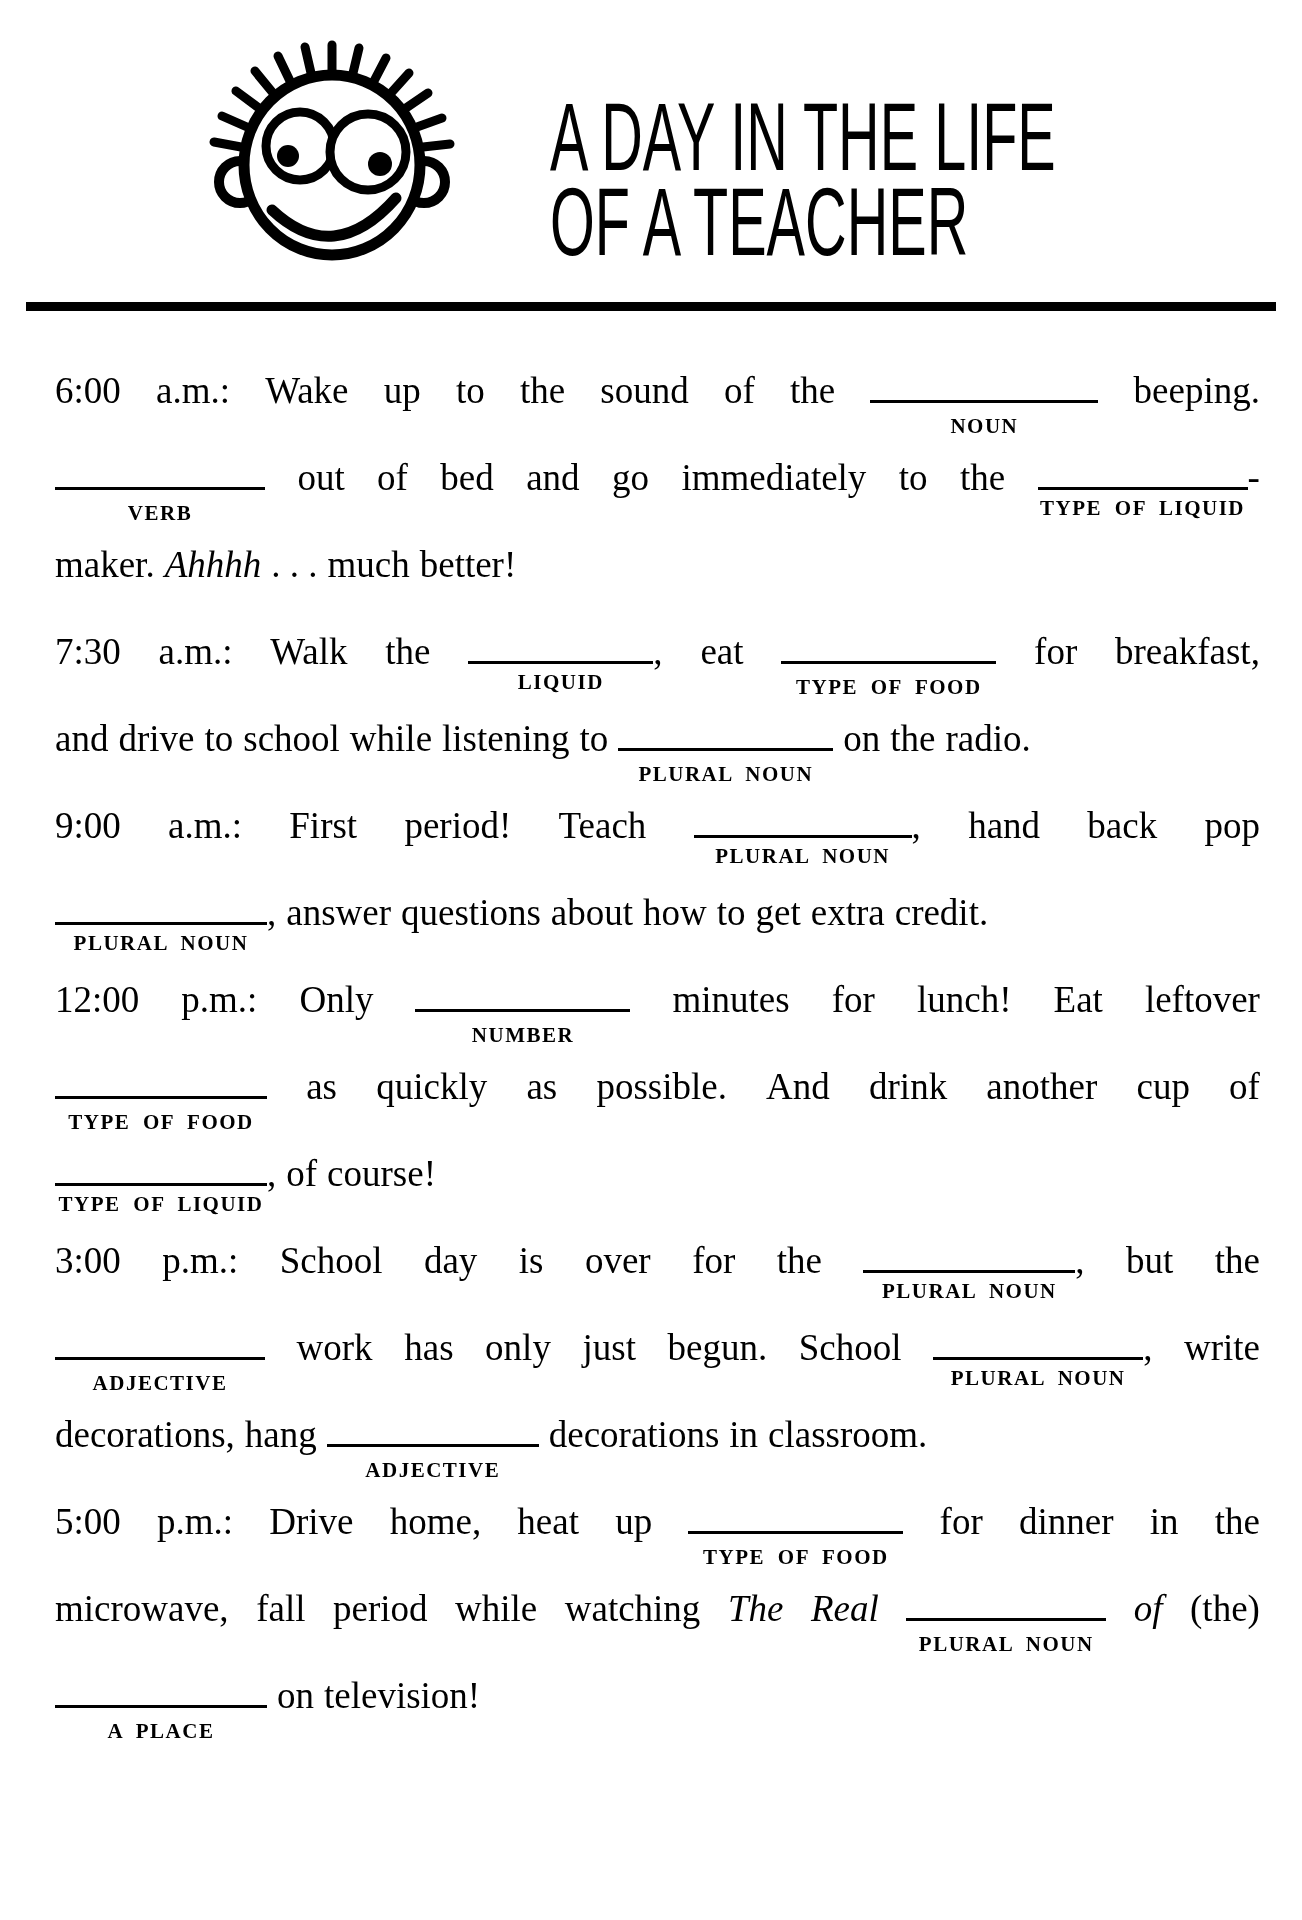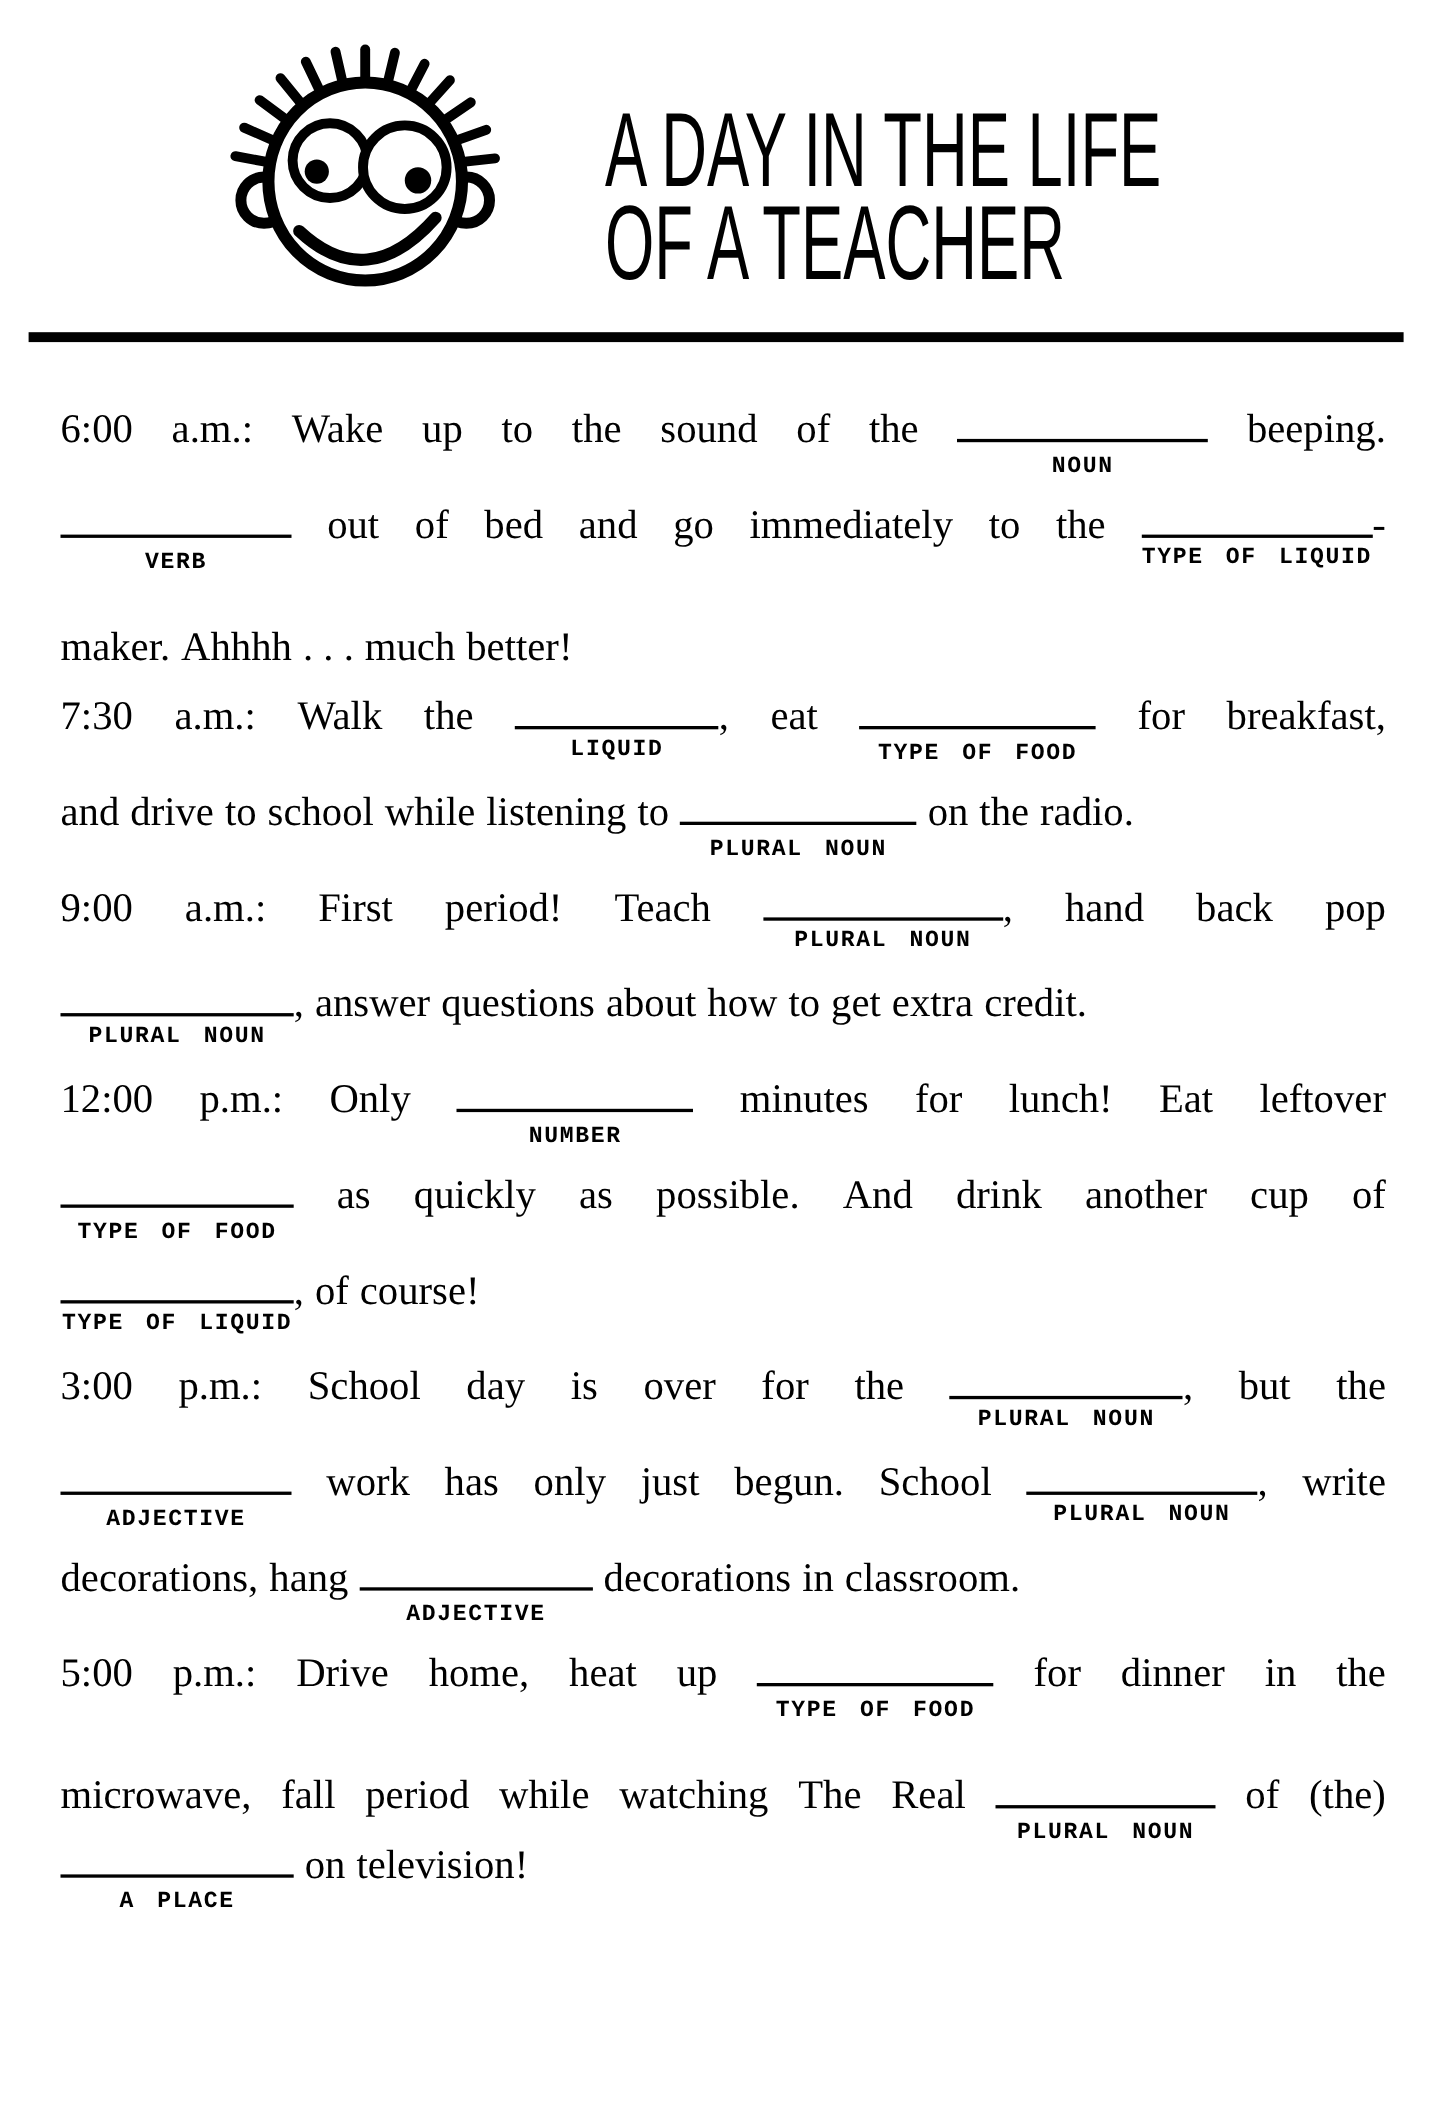--- a/index.html
+++ b/index.html
@@ -30,27 +30,27 @@
     position:relative;
     display:flex;
     align-items:baseline;
     gap:10px;
     height:87px;
     font-size:37px;
     white-space:nowrap;
   }
   .line.justify{justify-content:space-between;}
   .word{flex:0 0 auto;}
-  .word.italic{margin-top:24px;}
+  .word.italic{font-style:italic;}
   .blank{position:relative;display:inline-flex;align-items:baseline;flex:0 0 auto;}
   .rule{display:inline-block;height:26px;border-bottom:3.5px solid #000;}
   .blank-label{
     position:absolute;top:40px;
     transform:translateX(-50%);
-    font-family:Liberation Mono, monospace;
+    font-family:Liberation Serif, serif;
     font-weight:700;
     font-size:21px;
     letter-spacing:1.5px;
     word-spacing:6px;
     white-space:nowrap;
     color:#000;
   }
 </style>
 </head>
 <body>

